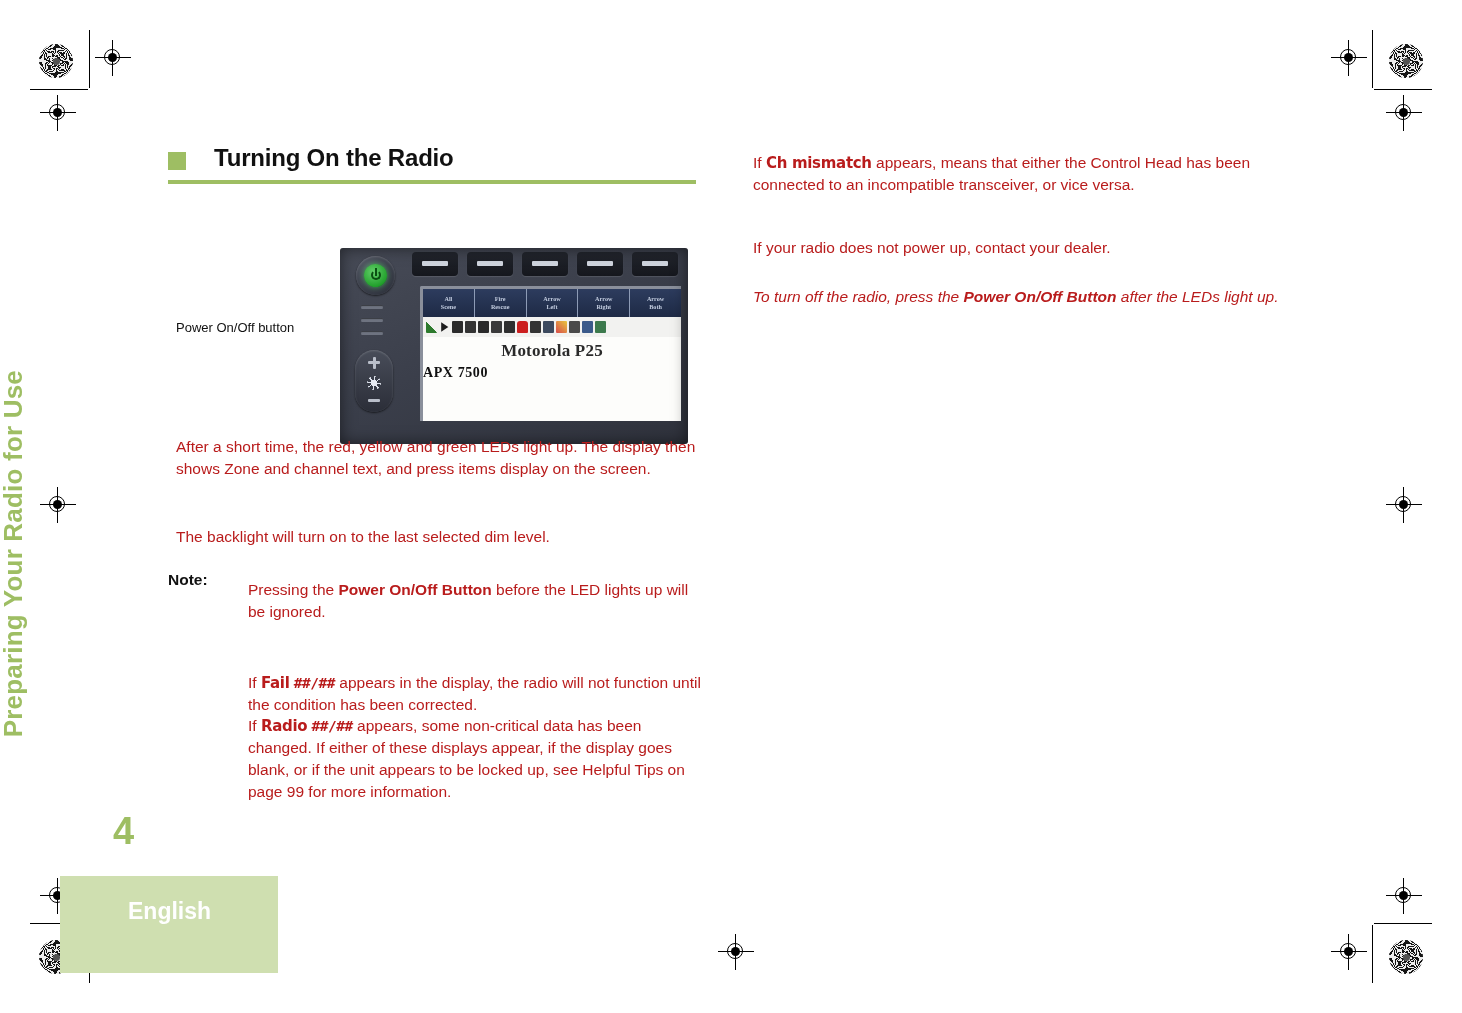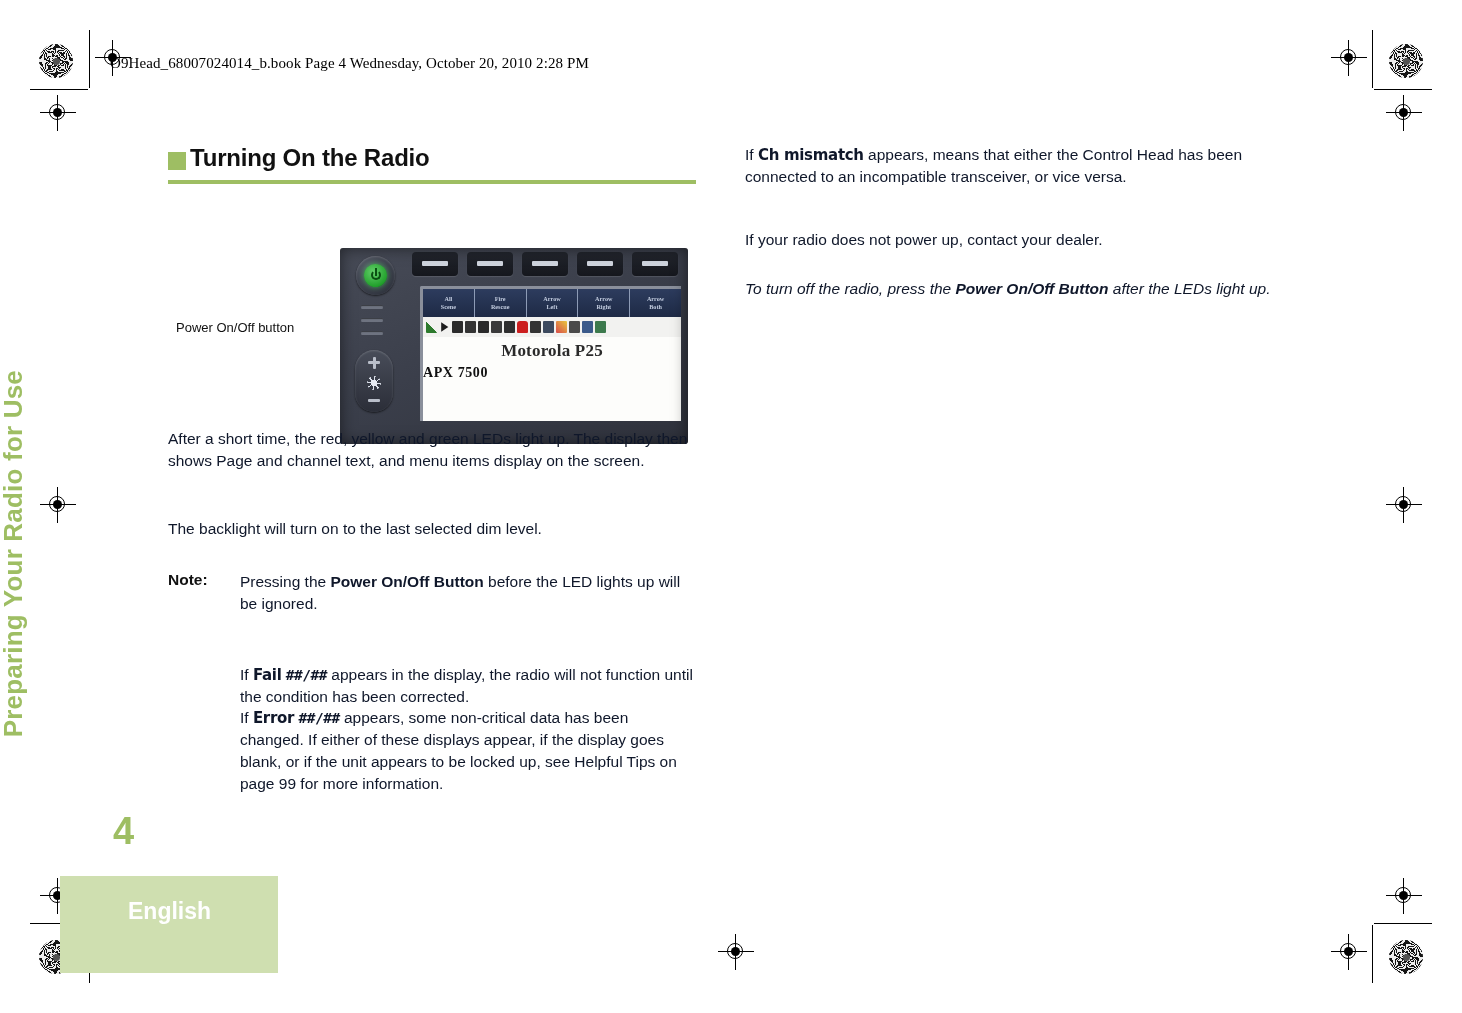--- a/index.html
+++ b/index.html
@@ -69,37 +69,37 @@
   .langblock{
     position:absolute;left:60px;top:876px;width:218px;height:97px;
     background:#cfdfb0;
   }
   .langblock .langtxt{
     position:absolute;left:68px;top:22px;
     font-size:23px;font-weight:bold;color:#ffffff;
   }
 
   h1.secheading{
-    position:absolute;left:160px;top:144px;width:528px;
+    position:absolute;left:184px;top:144px;width:528px;
     margin:0;padding:0 0 6px 30px;
     font-size:24px;font-weight:bold;color:#111;
     letter-spacing:-.2px;
   }
   .sqbullet{
     position:absolute;left:168px;top:152px;width:18px;height:18px;
     background:#9ebe63;
   }
   .headrule{
     position:absolute;left:168px;top:180px;width:528px;height:4px;
     background:#9ebe63;
   }
 
   p.body{
-    position:absolute;margin:0;
-    font-size:15.5px;line-height:22px;color:#0f172a;
+    position:absolute;margin:8px;
+    font-size:15.5px;line-height:22px;color:#b91c1c;
   }
   p.body b{font-weight:bold;}
   p.body i{font-style:italic;}
   .disp{
     font-family:"DejaVu Sans", sans-serif;
     font-weight:bold;font-size:15px;letter-spacing:-.3px;
   }
   .disphash{
     font-family:"DejaVu Sans Mono", monospace;
     font-weight:bold;font-size:14.5px;letter-spacing:-.5px;
@@ -300,21 +300,20 @@
       <div class="ring"></div>
       <div class="dot"></div>
   </div>
   <div class="regmark" style="left:718px;top:934px;">
     <div class="vl"></div>
       <div class="hl"></div>
       <div class="ring"></div>
       <div class="dot"></div>
   </div>
 
-  <div class="slug">O9Head_68007024014_b.book  Page 4  Wednesday, October 20, 2010  2:28 PM</div>
 
   <div class="runhead">Preparing Your Radio for Use</div>
 
   <div class="pagenum">4</div>
 
   <div class="langblock">
     <div class="langtxt">English</div>
   </div>
 
   <div class="sqbullet"></div>
@@ -375,36 +374,36 @@
           <div class="sicon" style="background:#3d7a4d;"></div>
         </div>
         <div class="dispname">Motorola P25</div>
         <div class="dispmodel">APX 7500</div>
       </div>
 
       <div class="bezel-shadow"></div>
     </div>
   </div>
 
-  <p class="body" style="left:168px;top:428px;width:528px;">After a short time, the red, yellow and green LEDs light up. The display then shows Page and channel text, and menu items display on the screen.</p>
+  <p class="body" style="left:168px;top:428px;width:528px;">After a short time, the red, yellow and green LEDs light up. The display then shows Zone and channel text, and press items display on the screen.</p>
 
   <p class="body" style="left:168px;top:518px;width:528px;">The backlight will turn on to the last selected dim level.</p>
 
   <div class="note-label" style="left:168px;top:571px;">Note:</div>
 
   <p class="body" style="left:240px;top:571px;width:456px;">
     <span>Pressing the </span><b>Power On/Off Button</b><span> before the LED lights up will be ignored.</span>
   </p>
 
   <p class="body" style="left:240px;top:664px;width:456px;">
     <span>If </span><span class="disp">Fail</span><span>&nbsp;</span><span class="disphash">##/##</span><span> appears in the display, the radio will not function until the condition has been corrected.</span>
   </p>
 
   <p class="body" style="left:240px;top:707px;width:456px;">
-    <span>If </span><span class="disp">Error</span><span>&nbsp;</span><span class="disphash">##/##</span><span> appears, some non-critical data has been changed. If either of these displays appear, if the display goes blank, or if the unit appears to be locked up, see Helpful Tips on page 99 for more information.</span>
+    <span>If </span><span class="disp">Radio</span><span>&nbsp;</span><span class="disphash">##/##</span><span> appears, some non-critical data has been changed. If either of these displays appear, if the display goes blank, or if the unit appears to be locked up, see Helpful Tips on page 99 for more information.</span>
   </p>
 
   <p class="body" style="left:745px;top:144px;width:530px;">
     <span>If </span><span class="disp">Ch mismatch</span><span> appears, means that either the Control Head has been connected to an incompatible transceiver, or vice versa.</span>
   </p>
 
   <p class="body" style="left:745px;top:229px;width:530px;">If your radio does not power up, contact your dealer.</p>
 
   <p class="body" style="left:745px;top:278px;width:530px;">
     <i><span>To turn off the radio, press the </span><b>Power On/Off Button</b><span> after the LEDs light up.</span></i>

